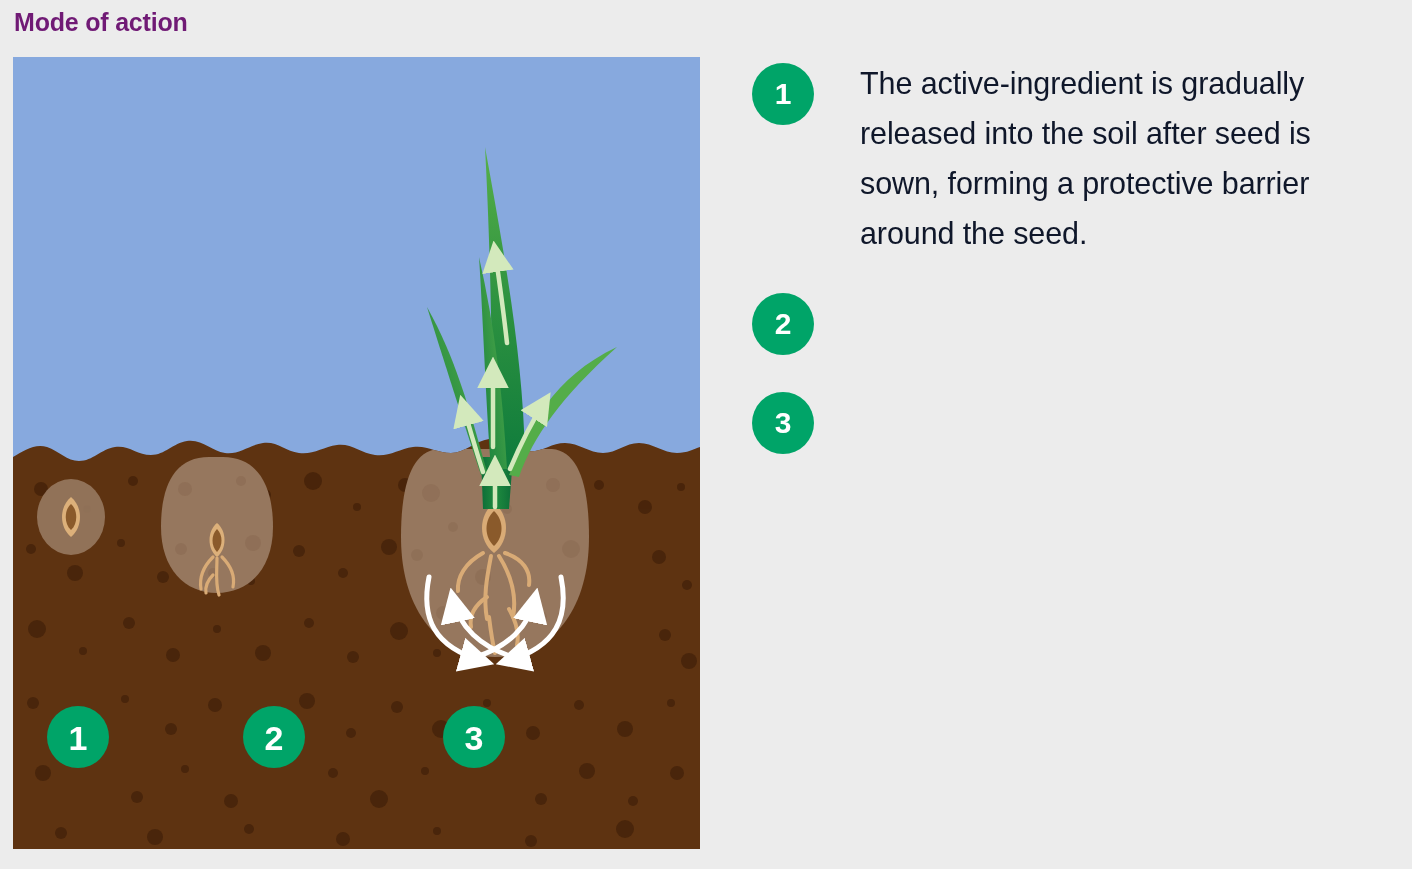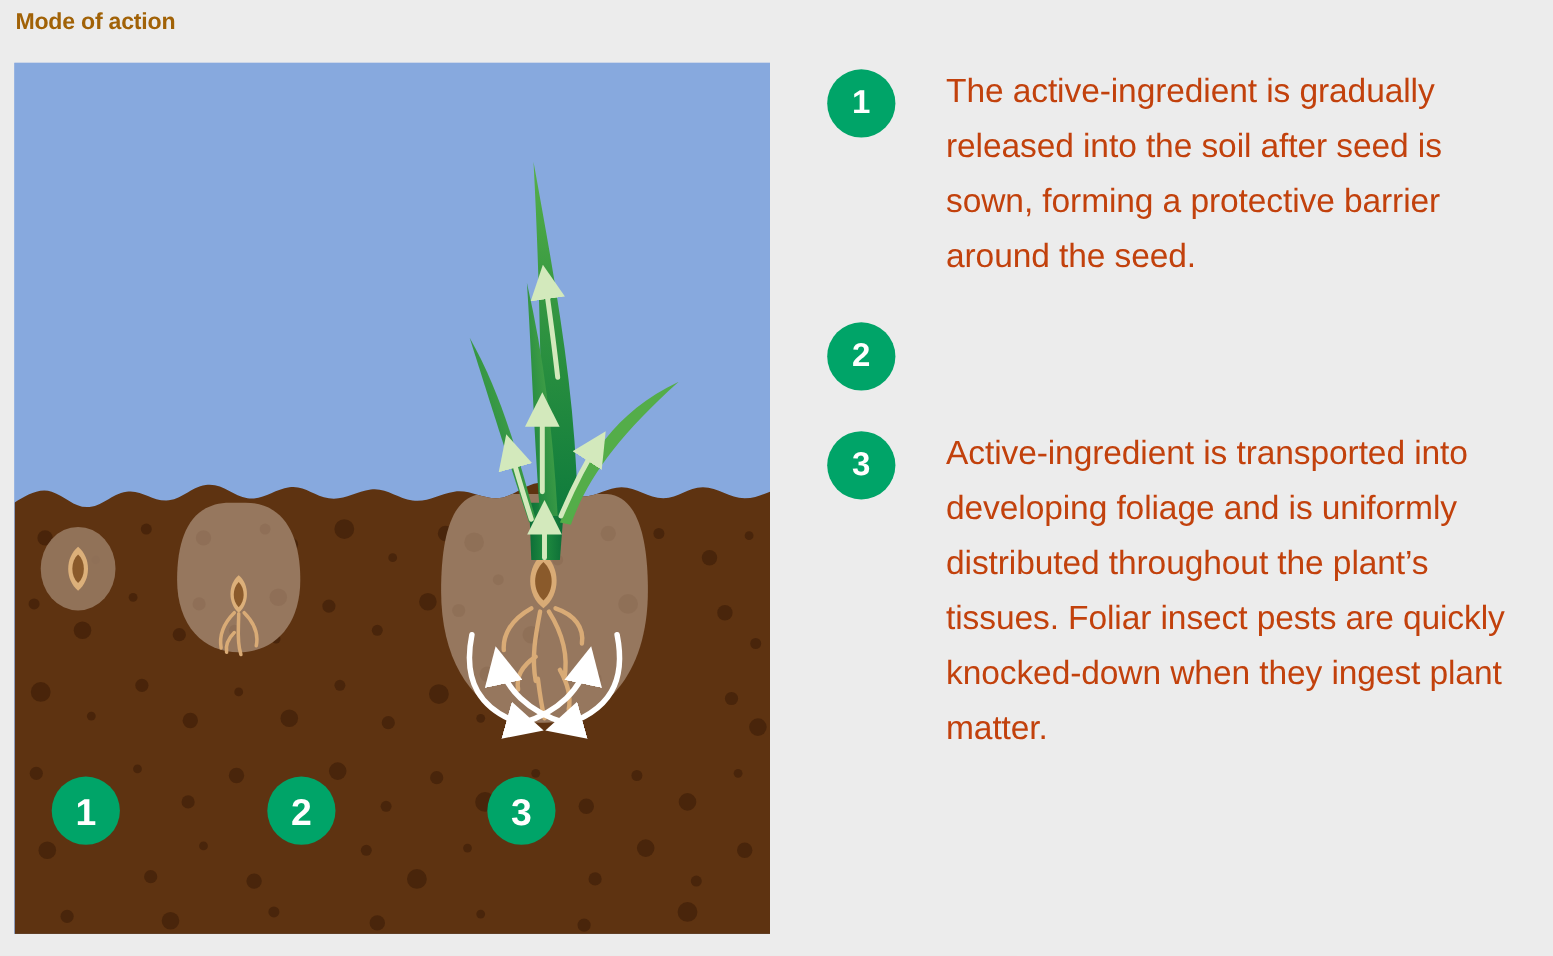--- a/index.html
+++ b/index.html
@@ -14,23 +14,23 @@
     overflow: hidden;
     font-family: "Liberation Sans", sans-serif;
     -webkit-font-smoothing: antialiased;
   }
 
   
   #page-title {
     position: absolute;
     left: 14px;
     top: 8px;
-    font-size: 21px;
+    font-size: 25px;
     font-weight: bold;
-    color: #a16207;
+    color: #701a75;
     letter-spacing: -0.2px;
     white-space: nowrap;
   }
 
   
   #illustration {
     position: absolute;
     left: 13px;
     top: 57px;
     width: 687px;
@@ -69,21 +69,21 @@
     align-items: center;
     justify-content: center;
     line-height: 1;
     margin-top: 5px;
   }
   .step-text {
     flex: 1 1 auto;
     margin-left: 46px;
     font-size: 30.5px;
     line-height: 50px;
-    color: #c2410c;
+    color: #0f172a;
     letter-spacing: -0.1px;
   }
 
   
   .soil-badge-num {
     font-family: "Liberation Sans", sans-serif;
     font-size: 34px;
     font-weight: bold;
     fill: #ffffff;
   }
@@ -345,16 +345,15 @@
     <div class="step-badge">1</div>
     <div class="step-text">The active-ingredient is gradually released into the soil after seed is sown, forming a protective barrier around the seed.</div>
   </div>
 
   <div class="step step-2">
     <div class="step-badge">2</div>
   </div>
 
   <div class="step step-3">
     <div class="step-badge">3</div>
-    <div class="step-text">Active-ingredient is transported into developing foliage and is uniformly distributed throughout the plant’s tissues. Foliar insect pests are quickly knocked-down when they ingest plant matter.</div>
   </div>
 
 </div>
 
 </body></html>

